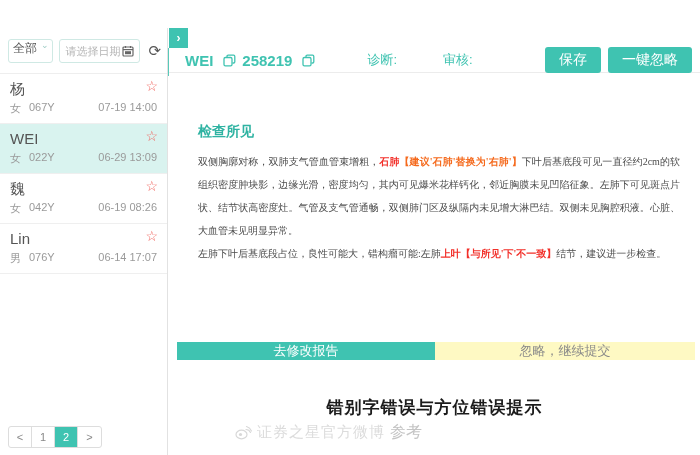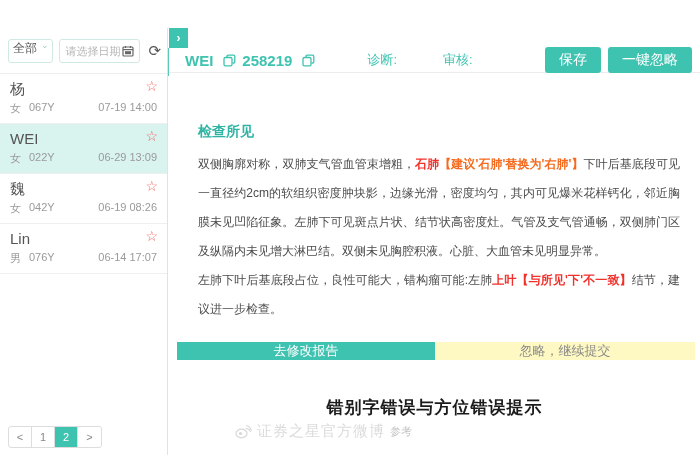--- a/index.html
+++ b/index.html
@@ -55,36 +55,36 @@
     display:flex; align-items:center; padding:0 8px 0 16px; border-bottom:1px solid #ececec; }
   .mid { color:#3fc3b1; font-weight:bold; font-size:15px; }
   .copyic { margin:0 6px 0 10px; }
   .lab { color:#3fc3b1; font-size:13px; margin-left:46px; }
   .btn { background:#3fc3b1; color:#fff; font-size:14px; border:none; border-radius:3px;
     padding:4px 14px; margin-left:7px; }
   .btn.first { margin-left:auto; }
 
   .report { position:absolute; left:29px; top:95px; width:482px; }
   .rhead { color:#2fb3a2; font-size:14px; font-weight:bold; margin-bottom:9px; }
-  .rtext { font-size:12px; color:#4c4c4c; line-height:29px; text-align:justify; }
+  .rtext { font-size:10px; color:#4c4c4c; line-height:23px; text-align:justify;font-family:Liberation Serif, serif; }
   .err-red { color:#f2302a; font-weight:bold; }
   .err-orange { color:#f56a1d; font-weight:bold; }
   .impress { margin-top:18px; }
 
   .actions { position:absolute; left:8px; top:314px; width:518px; height:18px; display:flex; }
   .act-left { width:258px; background:#3fc3b1; color:#fff; font-size:13px;
     display:flex; align-items:center; justify-content:center; }
   .act-right { width:260px; background:#fef9c3; color:#8a8a8a; font-size:13px;
     display:flex; align-items:center; justify-content:center; }
 
   .caption { position:absolute; left:0; top:368px; width:531px; text-align:center;
     font-size:17px; font-weight:bold; color:#1b1b1b; letter-spacing:1px; }
   .wmark { position:absolute; left:66px; top:394px; display:flex; align-items:center; gap:5px;
     font-size:15px; color:#dcdcdc; letter-spacing:1px; }
-  .wmark .suffix { font-size:11px; color:#c4c4c4; letter-spacing:0; }
+  .wmark .suffix { font-size:16px; color:#c4c4c4; letter-spacing:0; }
 </style>
 </head>
 <body>
 
 <div class="topbar">
   <div class="logo">
     <span class="logo-cn">万里云</span>
     <span class="logo-en">Wanlicloud</span>
   </div>
   <div class="top-tab active">

